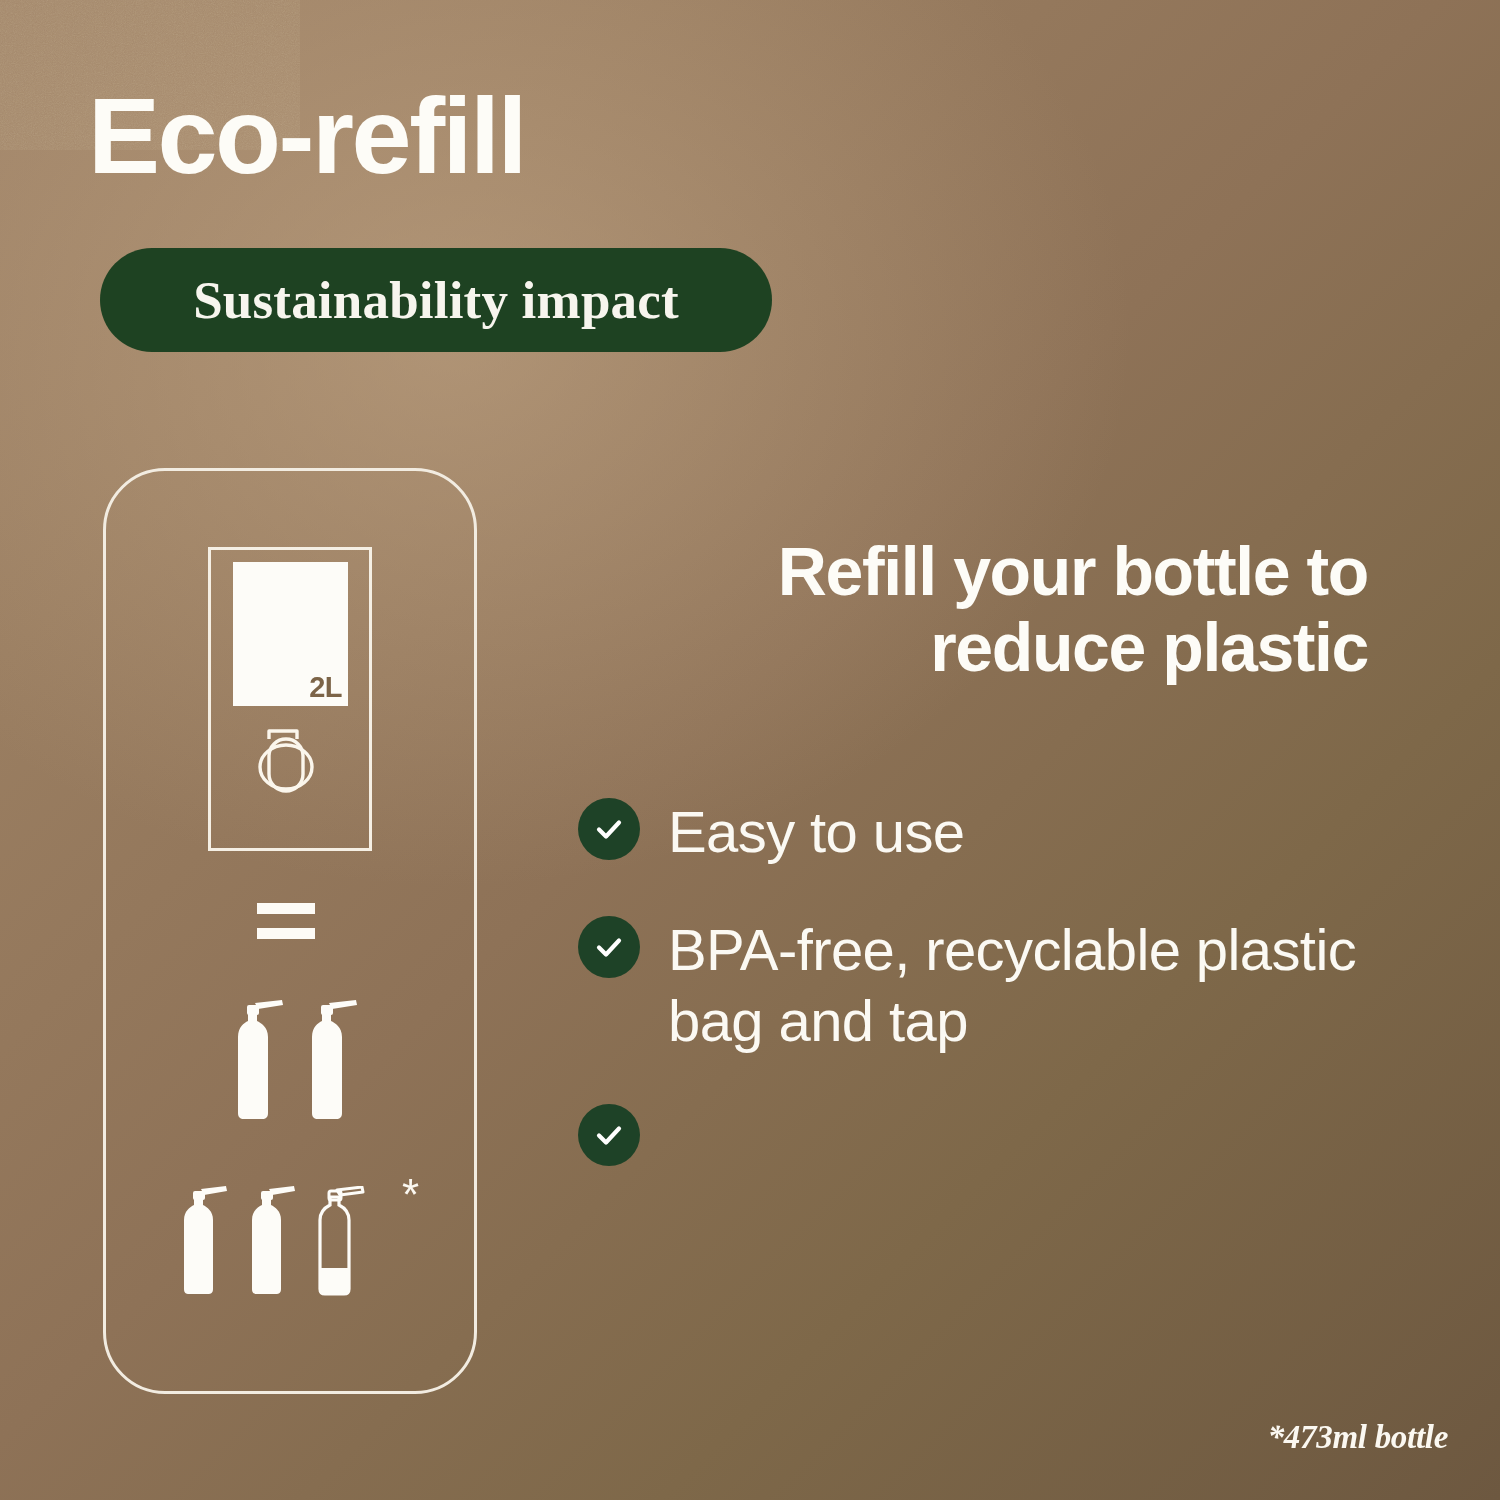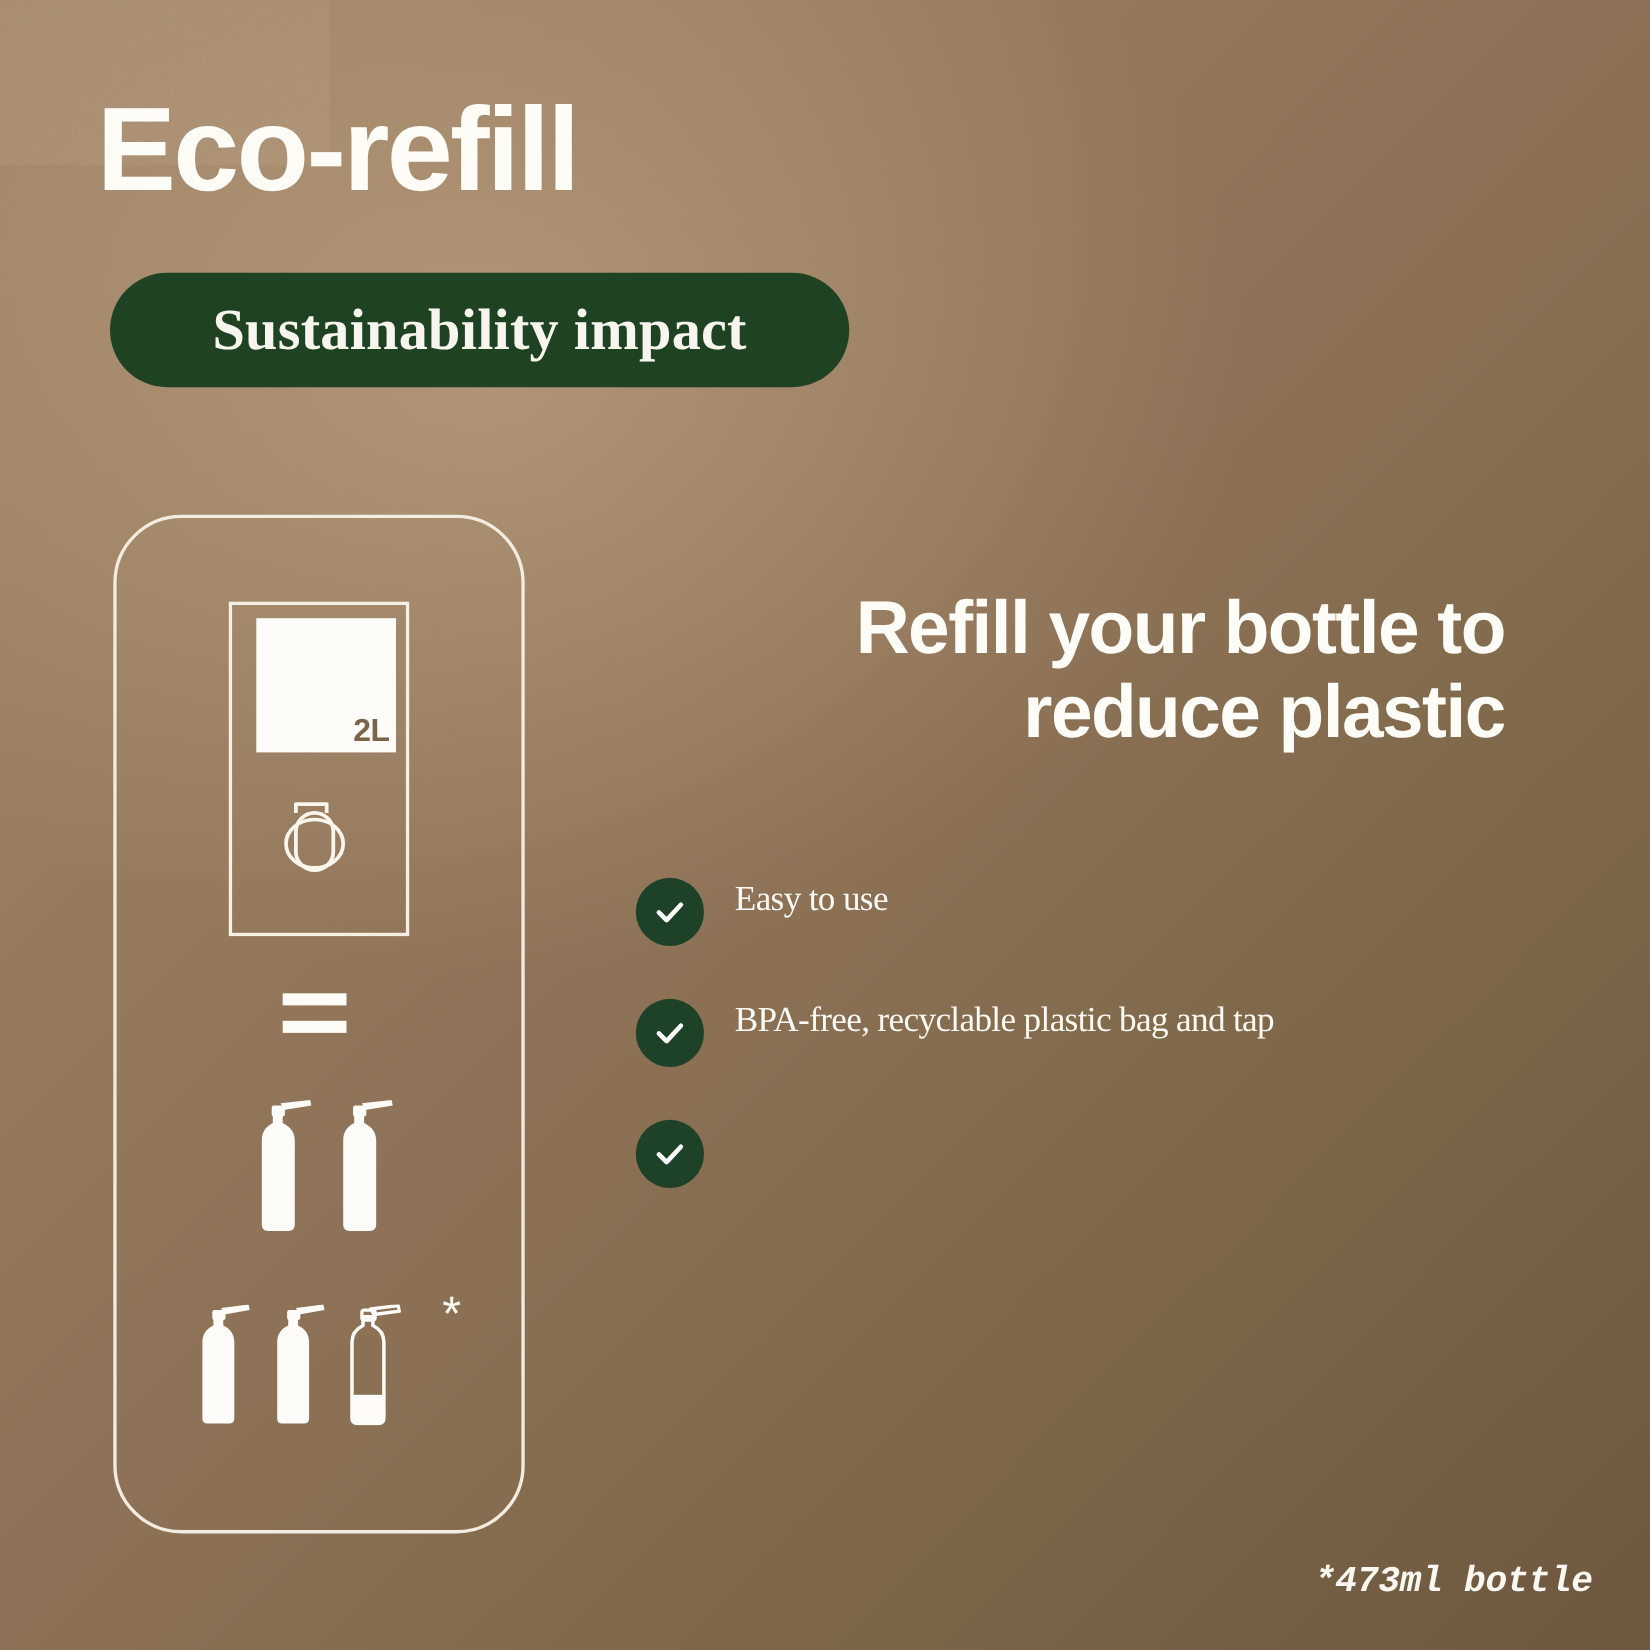--- a/index.html
+++ b/index.html
@@ -85,23 +85,22 @@
     top: 76px;
     width: 158px;
     height: 298px;
     border: 3px solid #f5efe4;
   }
   #carton-fill {
     position: absolute;
     left: 22px;
     top: 12px;
     width: 115px;
-    height: 122px;
+    height: 144px;
     background: #fdfcf8;
-    padding-left: 12px;
   }
   #carton-vol {
     position: absolute;
     right: 6px;
     bottom: 2px;
     font-size: 29px;
     font-weight: 700;
     color: #7c6448;
     letter-spacing: -0.5px;
     font-family: "Liberation Sans", sans-serif;
@@ -185,39 +184,39 @@
     height: 62px;
     border-radius: 50%;
     background: #1e4227;
     display: flex;
     align-items: center;
     justify-content: center;
     margin-right: 28px;
     margin-top: 2px;
   }
   .bullet-text {
-    font-size: 32px;
+    font-size: 58px;
     line-height: 1.22;
     color: #fbf9f3;
     font-weight: 400;
     letter-spacing: -0.6px;
-    font-family: Liberation Serif, serif;
+    font-family: Liberation Sans, sans-serif;
     padding-top: 1px;
   }
 
   #footnote {
     position: absolute;
     right: 52px;
     bottom: 44px;
     font-size: 33px;
     font-style: italic;
     font-weight: 700;
     color: #fbf8f1;
     letter-spacing: -0.3px;
-    font-family: Liberation Mono, monospace;
+    font-family: Liberation Serif, serif;
   }
 </style>
 </head>
 <body>
 
 <div id="canvas">
 
   <svg id="grain" xmlns="http://www.w3.org/2000/svg">
     <filter id="noiseFilter">
       <feTurbulence type="fractalNoise" baseFrequency="0.9" numOctaves="3" stitchTiles="stitch"></feTurbulence>

